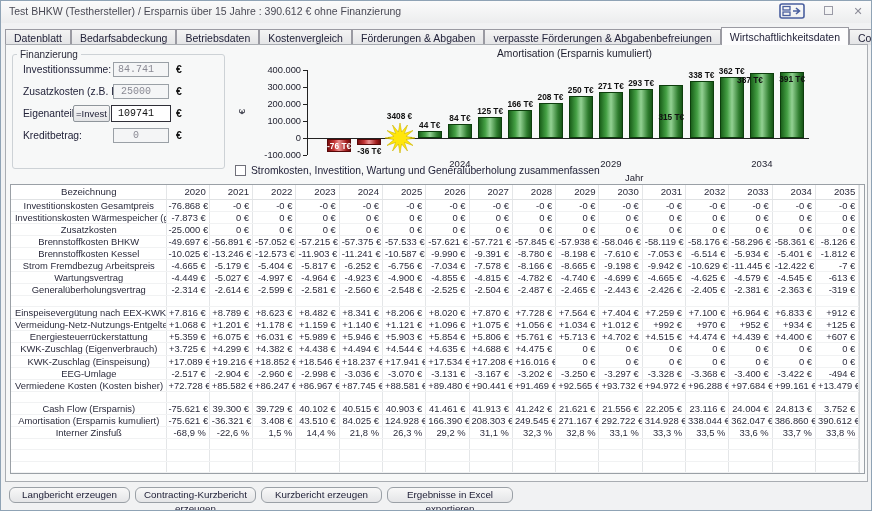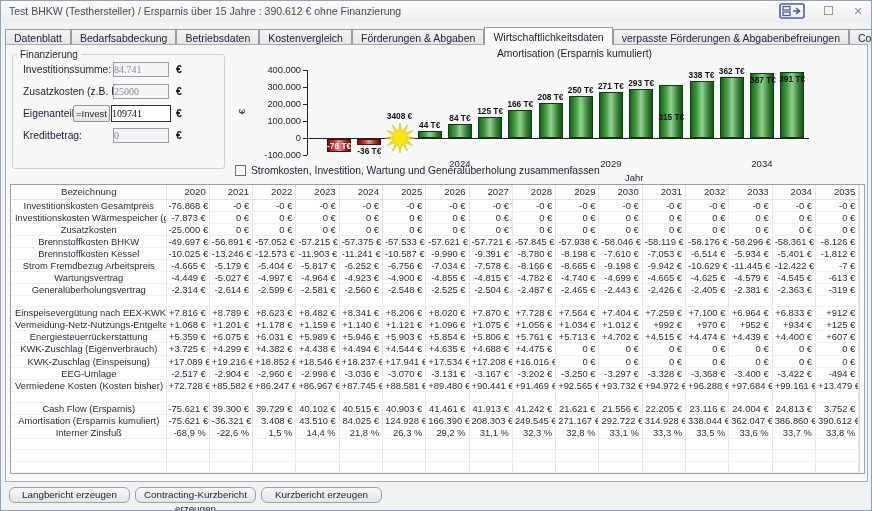--- a/index.html
+++ b/index.html
@@ -29,21 +29,21 @@
              background:#f7f8f8; border:1px solid #a9adb2; }
 
   
   .groupbox { position:absolute; left:6px; top:4px; width:213px; height:120px;
               border:1px solid #cdd2d6; border-radius:3px; }
   .groupbox legend { font-size:10px; color:#2b2b3a; margin-left:4px; padding:0 3px; }
   .f-row { position:relative; height:22px; }
   .f-label { position:absolute; left:10px; top:4px; font-size:10.3px; color:#23233a; }
   .f-input { position:absolute; left:100px; top:2px; width:56px; height:15px;
              border:1px solid #9aa0a6; background:#fff; font-size:10px;
-             text-align:left; padding-right:10px; font-family:Liberation Serif, serif; }
+             text-align:center; padding-right:10px; font-family:Liberation Mono, monospace; }
   .f-input.readonly { color:#8a8a94; background:#f4f5f6; }
   .f-input.strong { left:98px; width:60px; height:17px; top:1px; border:1.6px solid #2f2f38; color:#111; }
   .f-unit { position:absolute; left:163px; top:3px; font-size:10.5px; font-weight:bold; color:#111; }
   .f-btn { position:absolute; left:60px; top:1px; width:37px; height:17px;
            background:linear-gradient(#f7f7f7,#e3e4e6); border:1px solid #8f959b;
            font-size:9.5px; color:#23233a; cursor:pointer; border-radius:2px; }
 
   
   .chart { position:absolute; left:231px; top:1px; width:628px; height:136px; }
   .chart-title { position:absolute; left:85px; top:2px; width:505px; text-align:center;
@@ -111,22 +111,22 @@
       <span class="ctl">✕</span>
     </div>
   </div>
 
   <div class="tabstrip" id="tabstrip">
       <div class="tab">Datenblatt</div>
       <div class="tab">Bedarfsabdeckung</div>
       <div class="tab">Betriebsdaten</div>
       <div class="tab">Kostenvergleich</div>
       <div class="tab">Förderungen &amp; Abgaben</div>
+      <div class="tab">verpasste Förderungen &amp; Abgabenbefreiungen</div>
       <div class="tab selected">Wirtschaftlichkeitsdaten</div>
-      <div class="tab">verpasste Förderungen &amp; Abgabenbefreiungen</div>
       <div class="tab">Contracting</div>
     </div>
 
   <div class="content">
 
     <fieldset class="groupbox">
       <legend>Finanzierung</legend>
       <div id="finance-fields">
           <div class="f-row">
             <span class="f-label">Investitionssumme:</span>
@@ -191,21 +191,21 @@
         <div class="bar-lab" style="left: 351.9px; top: 35.1728px;">271 T€</div>
         <div class="bar pos" style="left: 392.1px; top: 42.53px; width: 24px; height: 49.47px;"></div>
         <div class="bar-lab" style="left: 382.1px; top: 31.53px;">293 T€</div>
         <div class="bar pos" style="left: 422.3px; top: 38.7772px; width: 24px; height: 53.2228px;"></div>
         <div class="bar-lab" style="left: 412.3px; top: 27.7772px; margin-top: 38px;">315 T€</div>
         <div class="bar pos" style="left: 452.5px; top: 34.8706px; width: 24px; height: 57.1294px;"></div>
         <div class="bar-lab" style="left: 442.5px; top: 23.8706px;">338 T€</div>
         <div class="bar pos" style="left: 482.7px; top: 30.8141px; width: 24px; height: 61.1859px;"></div>
         <div class="bar-lab" style="left: 472.7px; top: 19.8141px;">362 T€</div>
         <div class="bar pos" style="left: 512.9px; top: 26.6207px; width: 24px; height: 65.3793px;"></div>
-        <div class="bar-lab" style="left: 504px; top: 28.6207px;">387 T€</div>
+        <div class="bar-lab" style="left: 491px; top: 28.6207px;">387 T€</div>
         <div class="bar pos" style="left: 543.1px; top: 25.9866px; width: 24px; height: 66.0134px;"></div>
         <div class="bar-lab" style="left: 533.1px; top: 27.9866px;">391 T€</div>
         <svg width="32" height="32" viewBox="0 0 32 32" class="star" style="left: 146.5px; top: 76px;">
           <polygon points="16.0,1.0 17.6,10.0 23.5,3.0 20.4,11.6 29.0,8.5 22.0,14.4 31.0,16.0 22.0,17.6 29.0,23.5 20.4,20.4 23.5,29.0 17.6,22.0 16.0,31.0 14.4,22.0 8.5,29.0 11.6,20.4 3.0,23.5 10.0,17.6 1.0,16.0 10.0,14.4 3.0,8.5 11.6,11.6 8.5,3.0 14.4,10.0" fill="#ffe60a" stroke="#cdb400" stroke-width="0.6"></polygon>
         </svg>
         <div class="xtick-lab" style="left: 200.9px; top: 112px;">2024</div>
         <div class="xtick-lab" style="left: 351.9px; top: 112px;">2029</div>
         <div class="xtick-lab" style="left: 502.9px; top: 112px;">2034</div>
         <div class="xlabel" style="left: 388px; top: 126px;">Jahr</div>
       </div>
@@ -699,15 +699,16 @@
         </table>
       <div class="scrollbar"></div>
     </div>
 
   </div>
 
   <div class="buttonrow" id="buttonrow">
       <button class="btn">Langbericht erzeugen</button>
       <button class="btn">Contracting-Kurzbericht erzeugen</button>
       <button class="btn">Kurzbericht erzeugen</button>
+      <button class="btn wide">Ergebnisse in Excel exportieren</button>
     </div>
 
 </div>
 
 </body></html>

